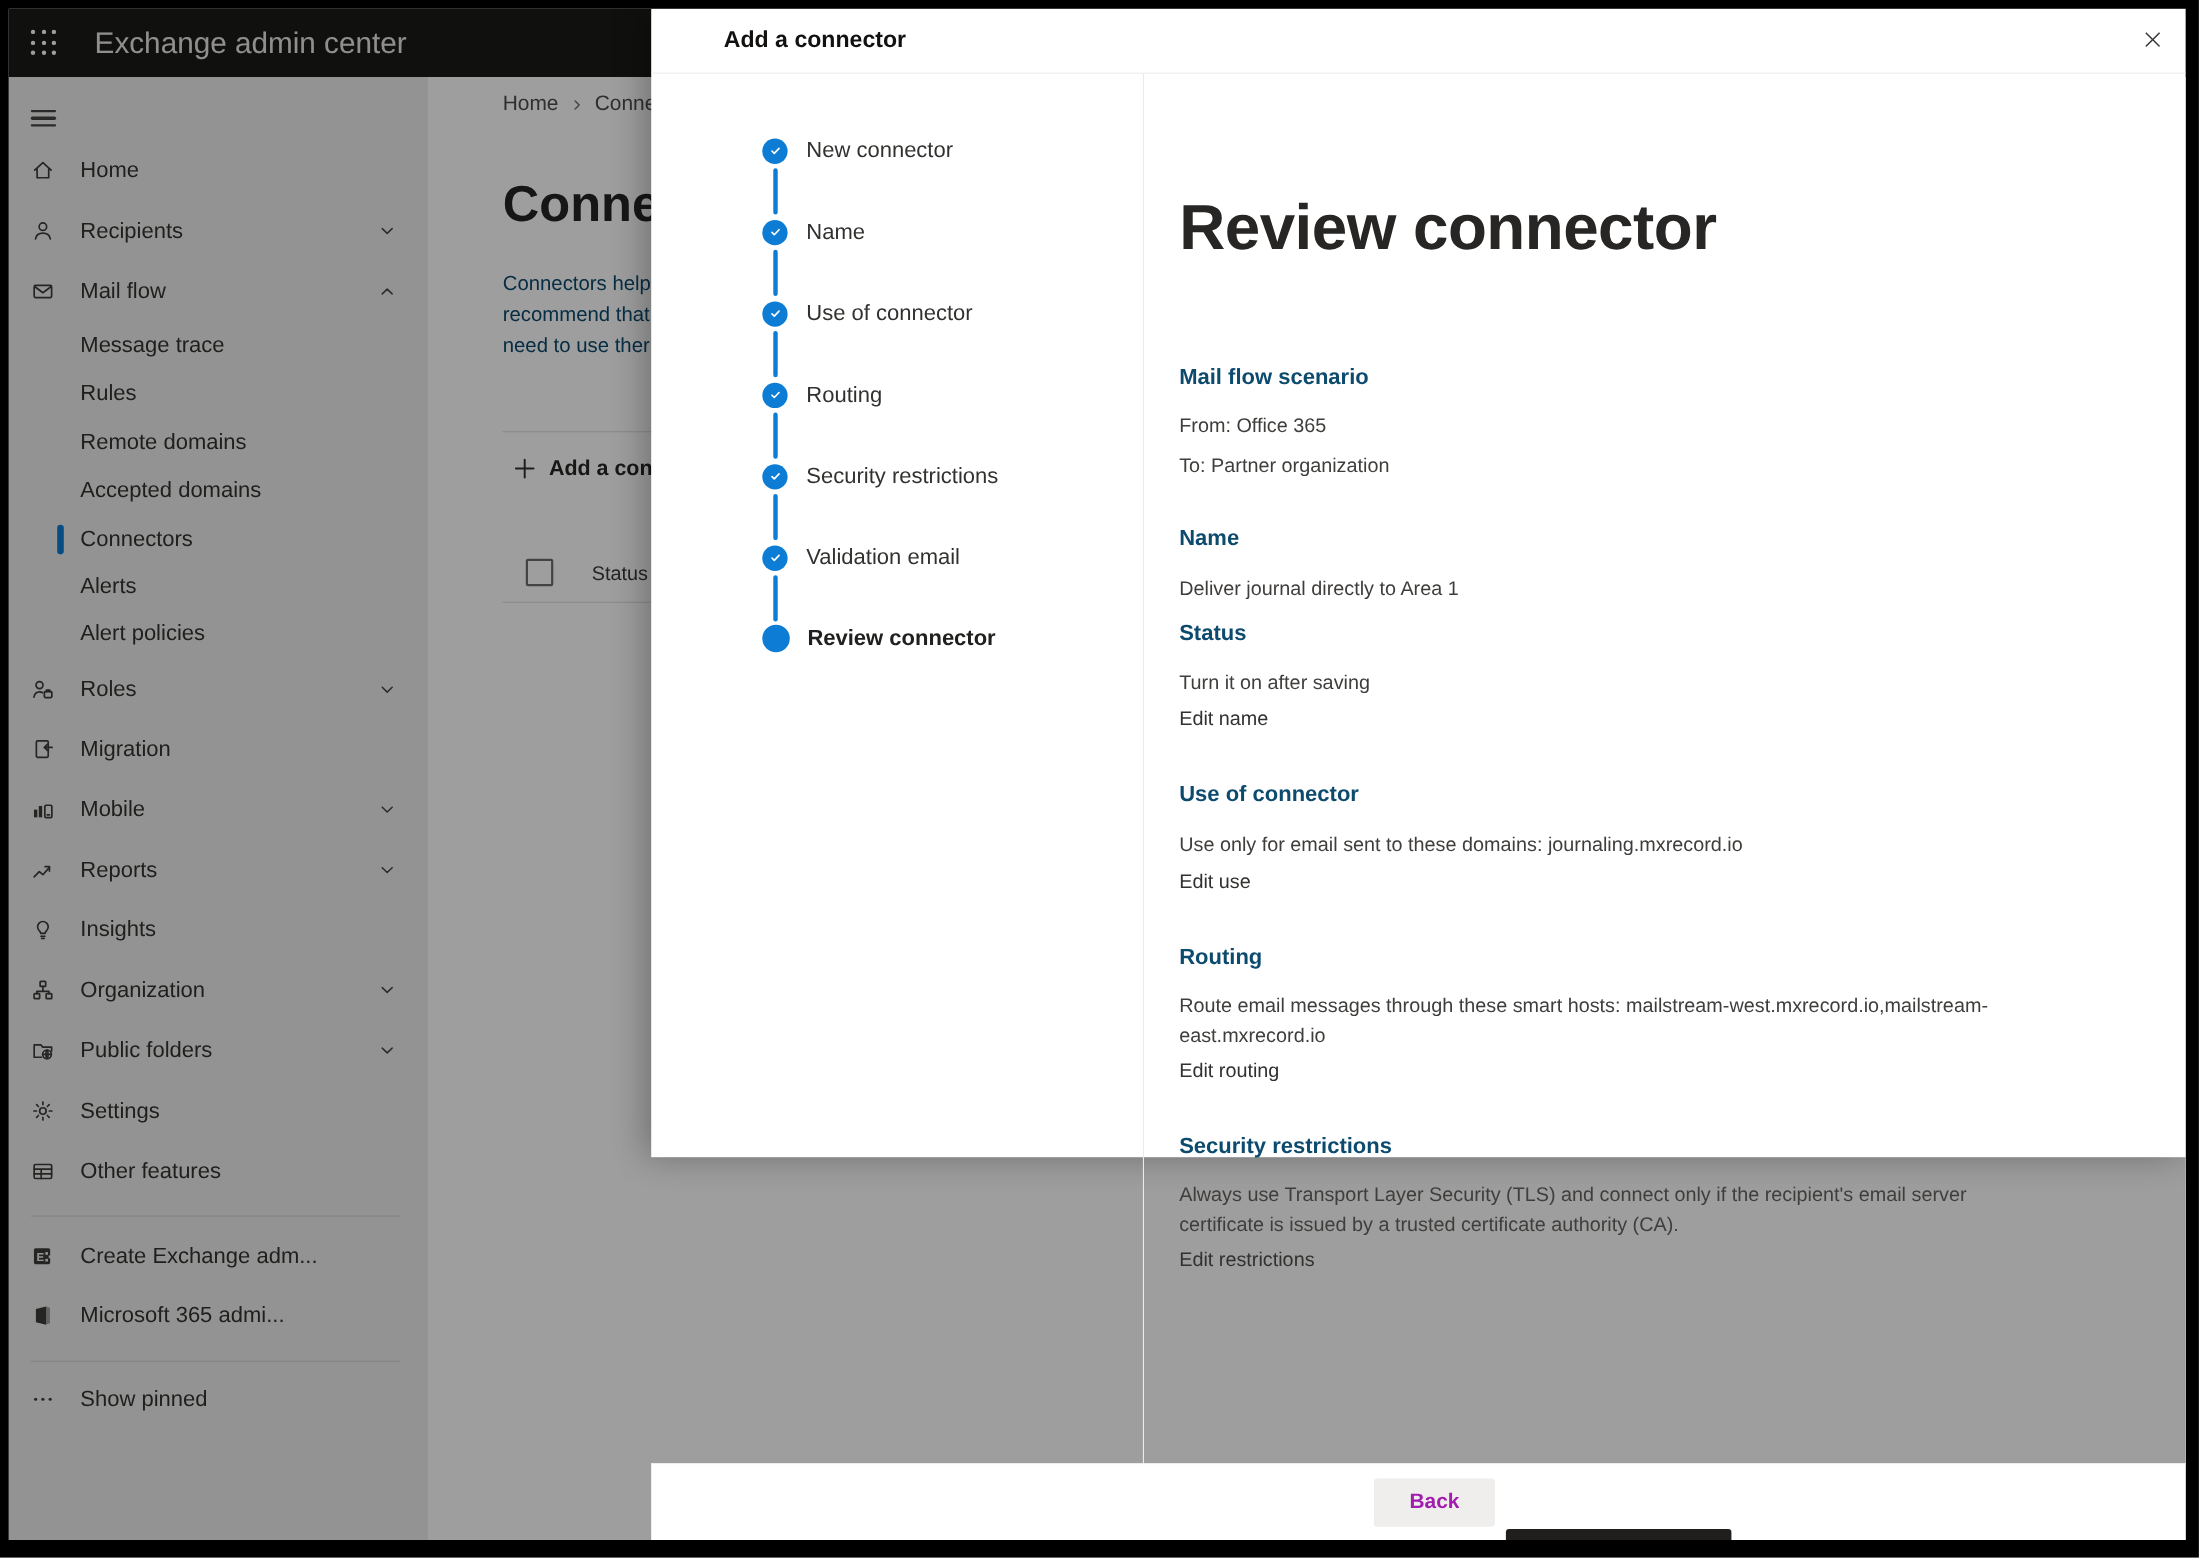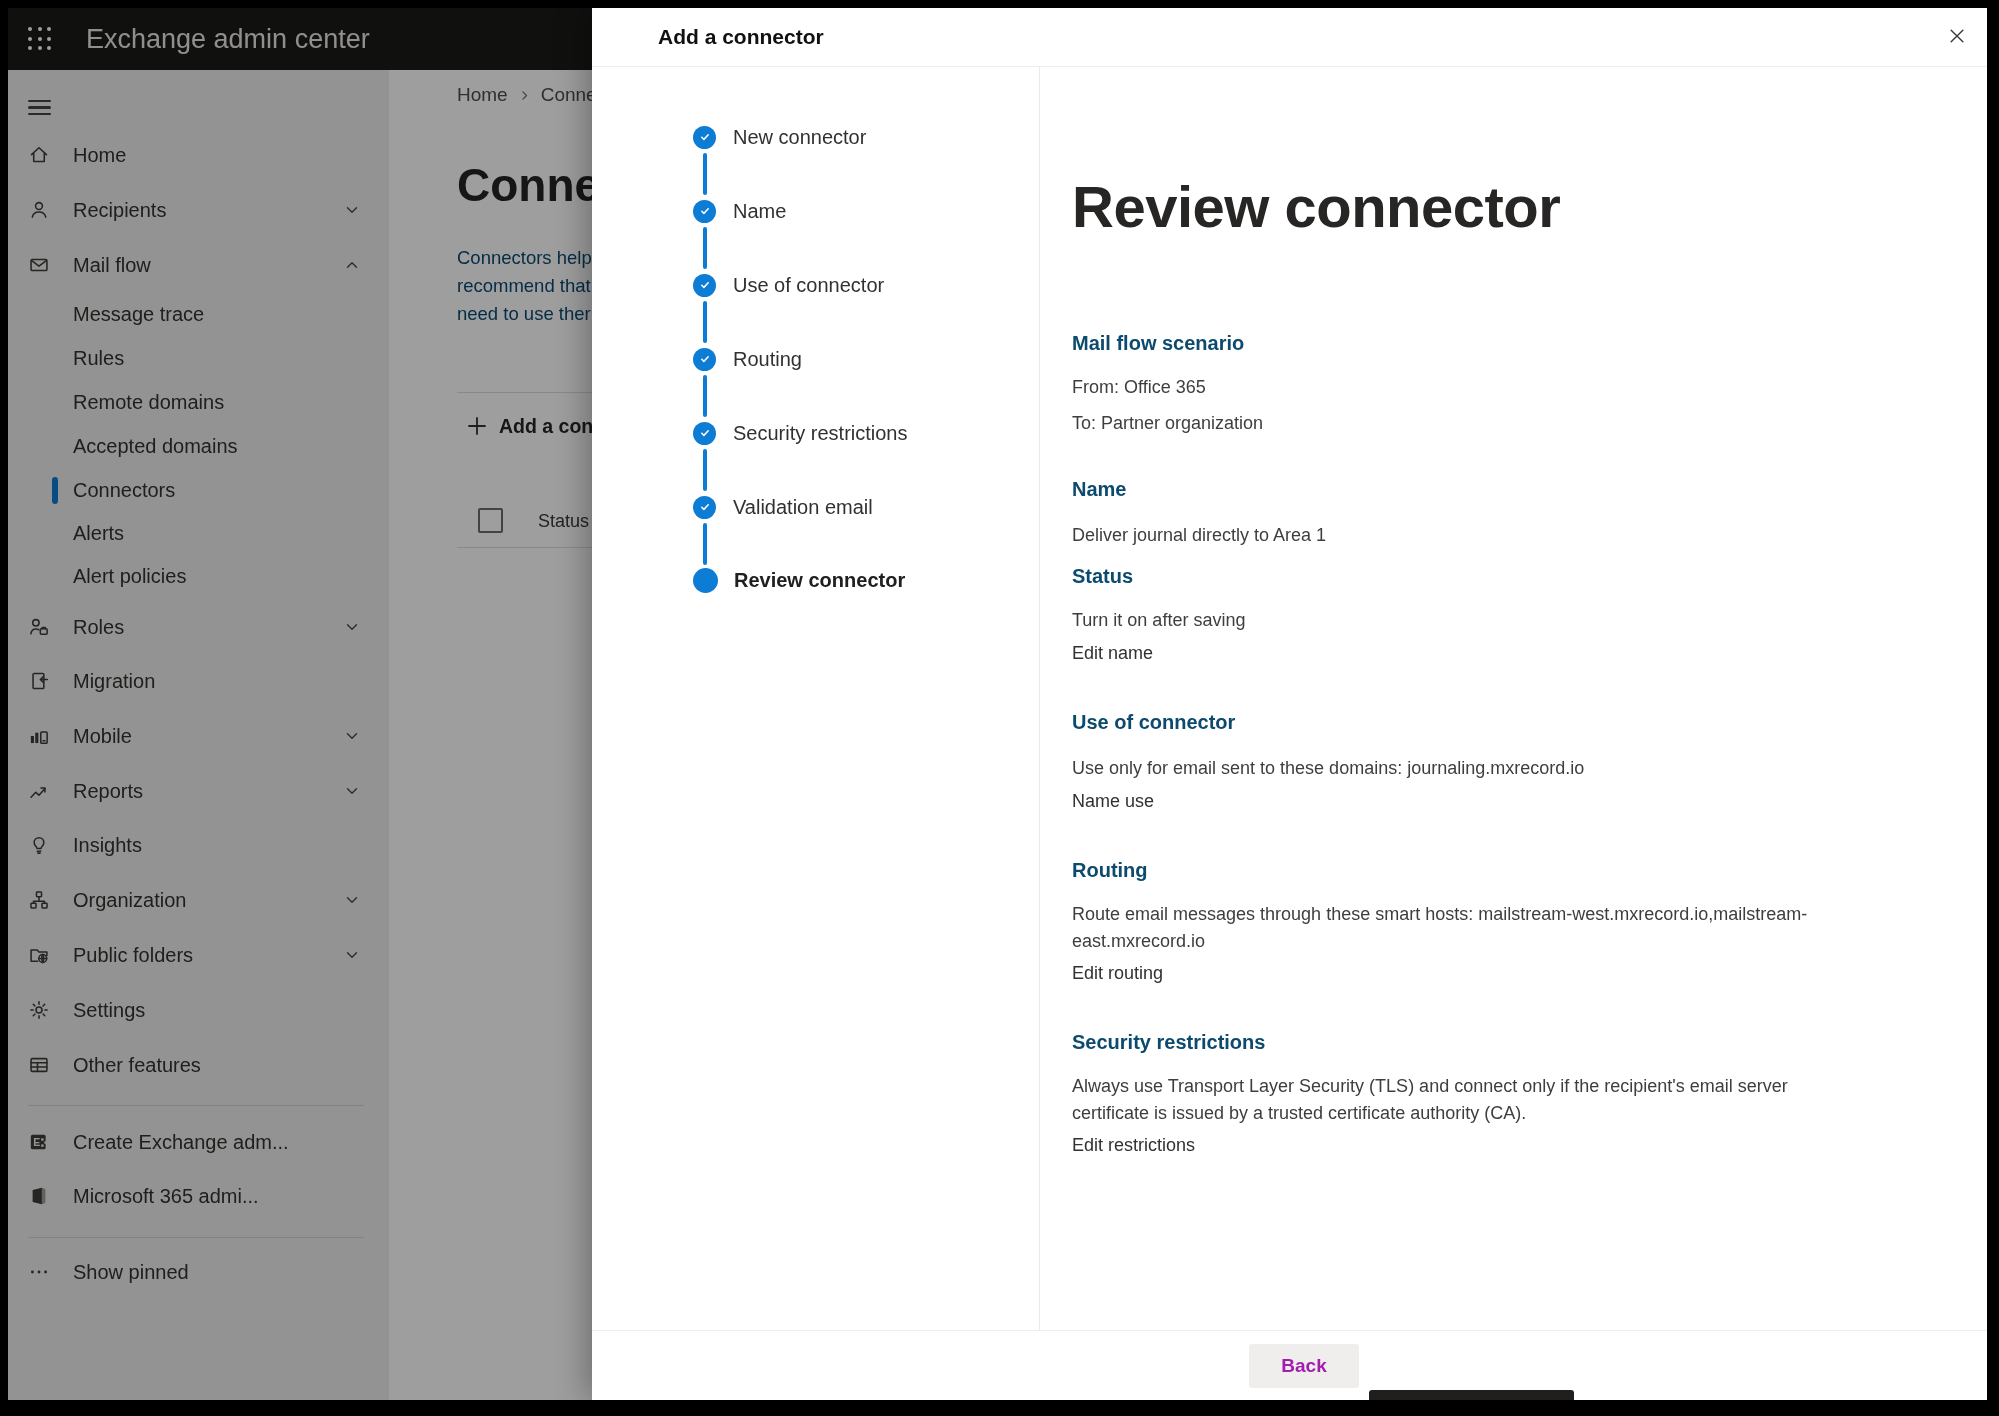--- a/index.html
+++ b/index.html
@@ -36,21 +36,21 @@
   .add-row{position:absolute;left:76px;top:334px;height:44px;display:flex;align-items:center;gap:10px;cursor:pointer;color:#272625;}
   .add-row .plus{width:24px;height:24px;color:#33322f;}
   .add-row .albl{font-size:19.5px;font-weight:bold;white-space:nowrap;}
   .cbx{position:absolute;left:89px;top:438px;width:21px;height:21px;border:2px solid #6e6c6a;border-radius:2px;cursor:pointer;}
   .st-h{position:absolute;left:149px;top:441px;font-size:18px;color:#3a3938;white-space:nowrap;}
 
   
   .overlay{position:absolute;left:0;top:0;width:1979px;height:1392px;background:rgba(0,0,0,0.38);z-index:5;}
 
   
-  .modal{position:absolute;left:584px;top:0;width:1395px;height:1392px;background:#fff;z-index:10;
+  .modal{position:absolute;left:584px;top:0;width:1395px;height:1044px;background:#fff;z-index:10;
          box-shadow:-6px 0 30px rgba(0,0,0,.30);}
   .m-header{position:absolute;left:0;top:0;width:100%;height:58px;border-bottom:1px solid #efedec;}
   .m-title{position:absolute;left:66px;top:0;line-height:58px;font-size:21px;font-weight:bold;color:#121110;white-space:nowrap;}
   .m-close{position:absolute;left:1347px;top:10px;width:36px;height:36px;padding:8px;box-sizing:border-box;color:#3b3a39;cursor:pointer;}
 
   .m-stepper{position:absolute;left:0;top:59px;width:412px;height:1263px;border-right:1px solid #ebeae8;margin-left:35px;}
   .step{position:absolute;left:66px;height:24px;display:flex;align-items:center;}
   .dot{width:23px;height:23px;border-radius:50%;background:#0c7cd5;flex:none;display:flex;align-items:center;justify-content:center;}
   .dot svg{width:14px;height:14px;}
   .step.current .dot{width:25px;height:25px;}
@@ -421,21 +421,21 @@
 
       <div class="rv-label" style="top:411px">Name</div>
       <div class="rv-text nowrap" style="top:455px">Deliver journal directly to Area 1</div>
 
       <div class="rv-label" style="top:498px">Status</div>
       <div class="rv-text nowrap" style="top:540px">Turn it on after saving</div>
       <div class="rv-link" style="top:576px">Edit name</div>
 
       <div class="rv-label" style="top:644px">Use of connector</div>
       <div class="rv-text nowrap" style="top:688px">Use only for email sent to these domains: journaling.mxrecord.io</div>
-      <div class="rv-link" style="top:724px">Name use</div>
+      <div class="rv-link" style="top:724px">Edit use</div>
 
       <div class="rv-label" style="top:792px">Routing</div>
       <div class="rv-text" style="top:834px;width:780px">Route email messages through these smart hosts: mailstream-west.mxrecord.io,mailstream-east.mxrecord.io</div>
       <div class="rv-link" style="top:896px">Edit routing</div>
 
       <div class="rv-label" style="top:964px">Security restrictions</div>
       <div class="rv-text" style="top:1006px;width:785px">Always use Transport Layer Security (TLS) and connect only if the recipient's email server certificate is issued by a trusted certificate authority (CA).</div>
       <div class="rv-link" style="top:1068px">Edit restrictions</div>
     </div>
 

